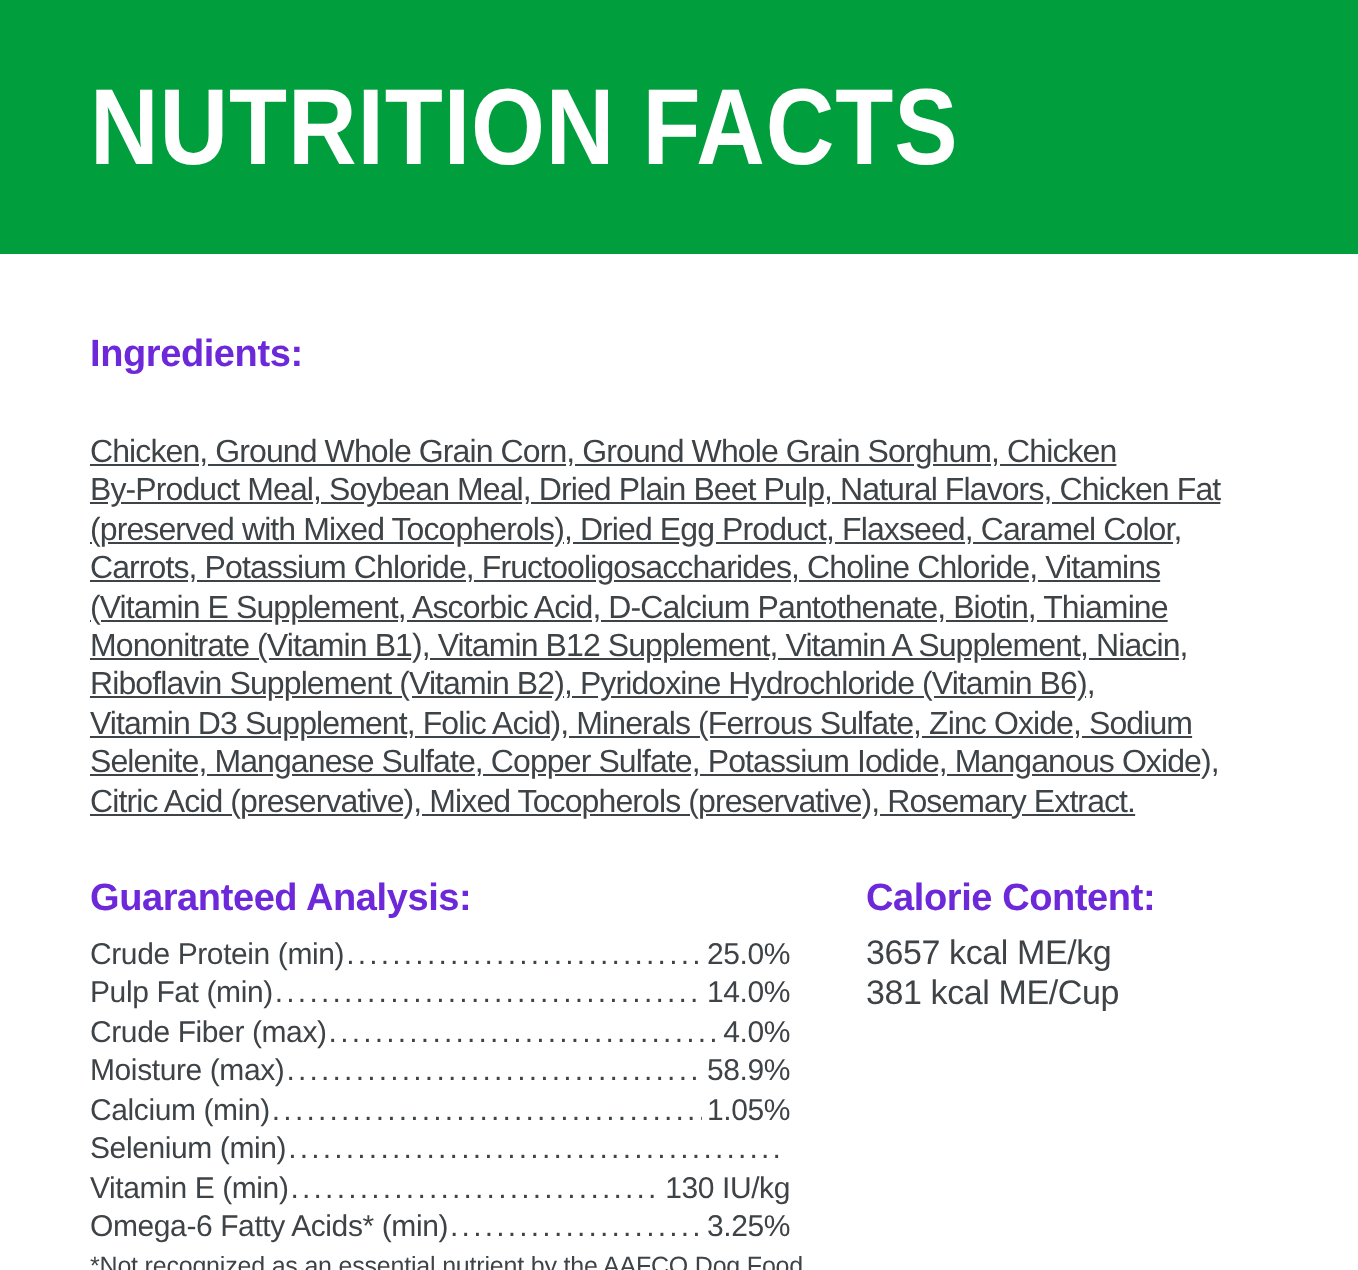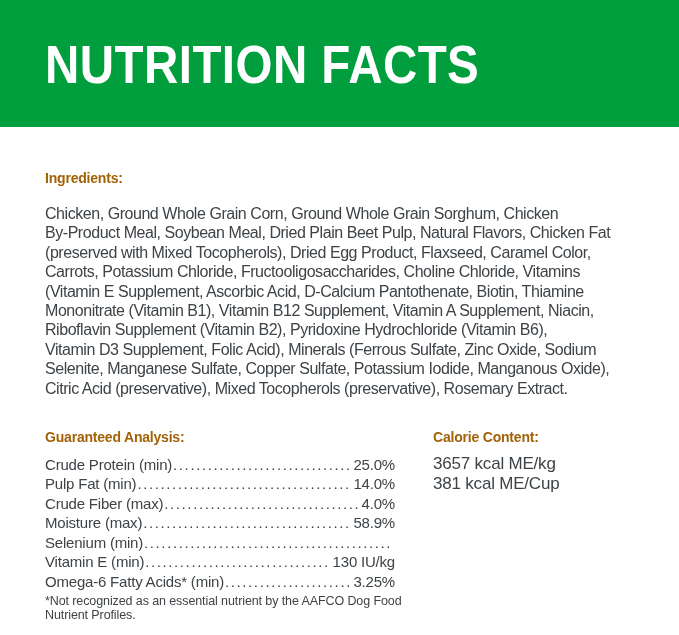--- a/index.html
+++ b/index.html
@@ -26,35 +26,36 @@
     line-height: 1;
     white-space: nowrap;
     transform: scaleX(0.88);
     transform-origin: left center;
     letter-spacing: 0.5px;
   }
   .content {
     padding: 0 34px 0 45px;
   }
   .section-heading {
-    color: #a16207;
-    font-size: 14px;
+    color: #6d28d9;
+    font-size: 19px;
     font-weight: 700;
     line-height: 24px;
     letter-spacing: -0.2px;
   }
   .ingredients-heading { margin-top: 39px; }
   .ingredients-text {
-    margin-top: 14px;
+    margin-top: 27px;
     width: 600px;
     font-size: 16px;
     line-height: 19.4px;
     letter-spacing: -0.45px;
     color: #3E4347;
     white-space: pre-line;
+    text-decoration: underline;
   }
   .columns {
     display: flex;
     margin-top: 27px;
   }
   .col-left { width: 350px; }
   .col-right { margin-left: 38px; }
   .ga-list { margin-top: 6px; }
   .ga-row {
     display: flex;
@@ -138,20 +139,25 @@
             <span class="ga-label">Crude Fiber (max)</span>
               <span class="ga-dots"></span>
               <span class="ga-value">4.0%</span>
           </div>
           <div class="ga-row">
             <span class="ga-label">Moisture (max)</span>
               <span class="ga-dots"></span>
               <span class="ga-value">58.9%</span>
           </div>
           <div class="ga-row">
+            <span class="ga-label">Calcium (min)</span>
+              <span class="ga-dots"></span>
+              <span class="ga-value">1.05%</span>
+          </div>
+          <div class="ga-row">
             <span class="ga-label">Selenium (min)</span>
               <span class="ga-dots"></span>
           </div>
           <div class="ga-row">
             <span class="ga-label">Vitamin E (min)</span>
               <span class="ga-dots"></span>
               <span class="ga-value">130 IU/kg</span>
           </div>
           <div class="ga-row">
             <span class="ga-label">Omega-6 Fatty Acids* (min)</span>

